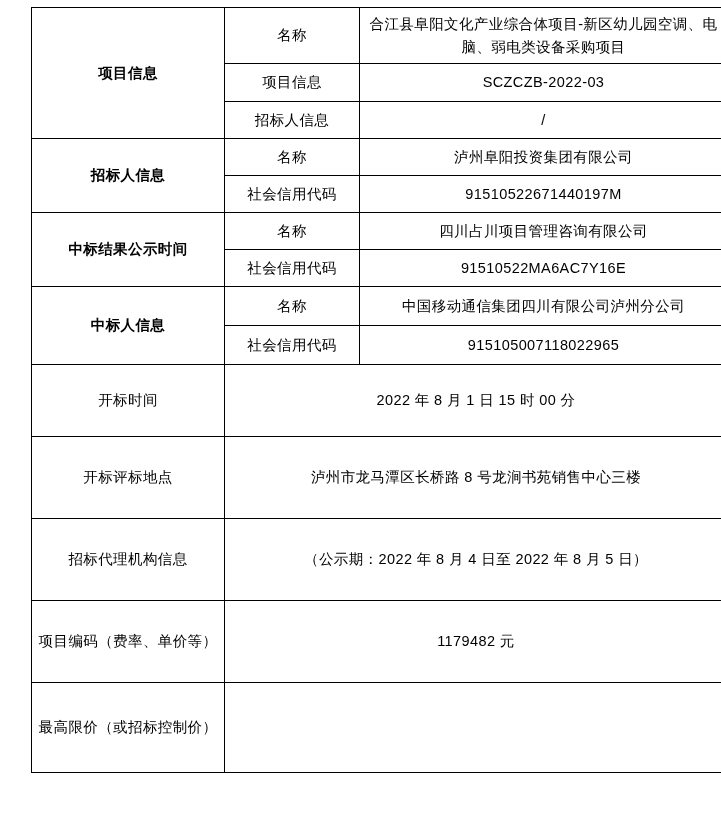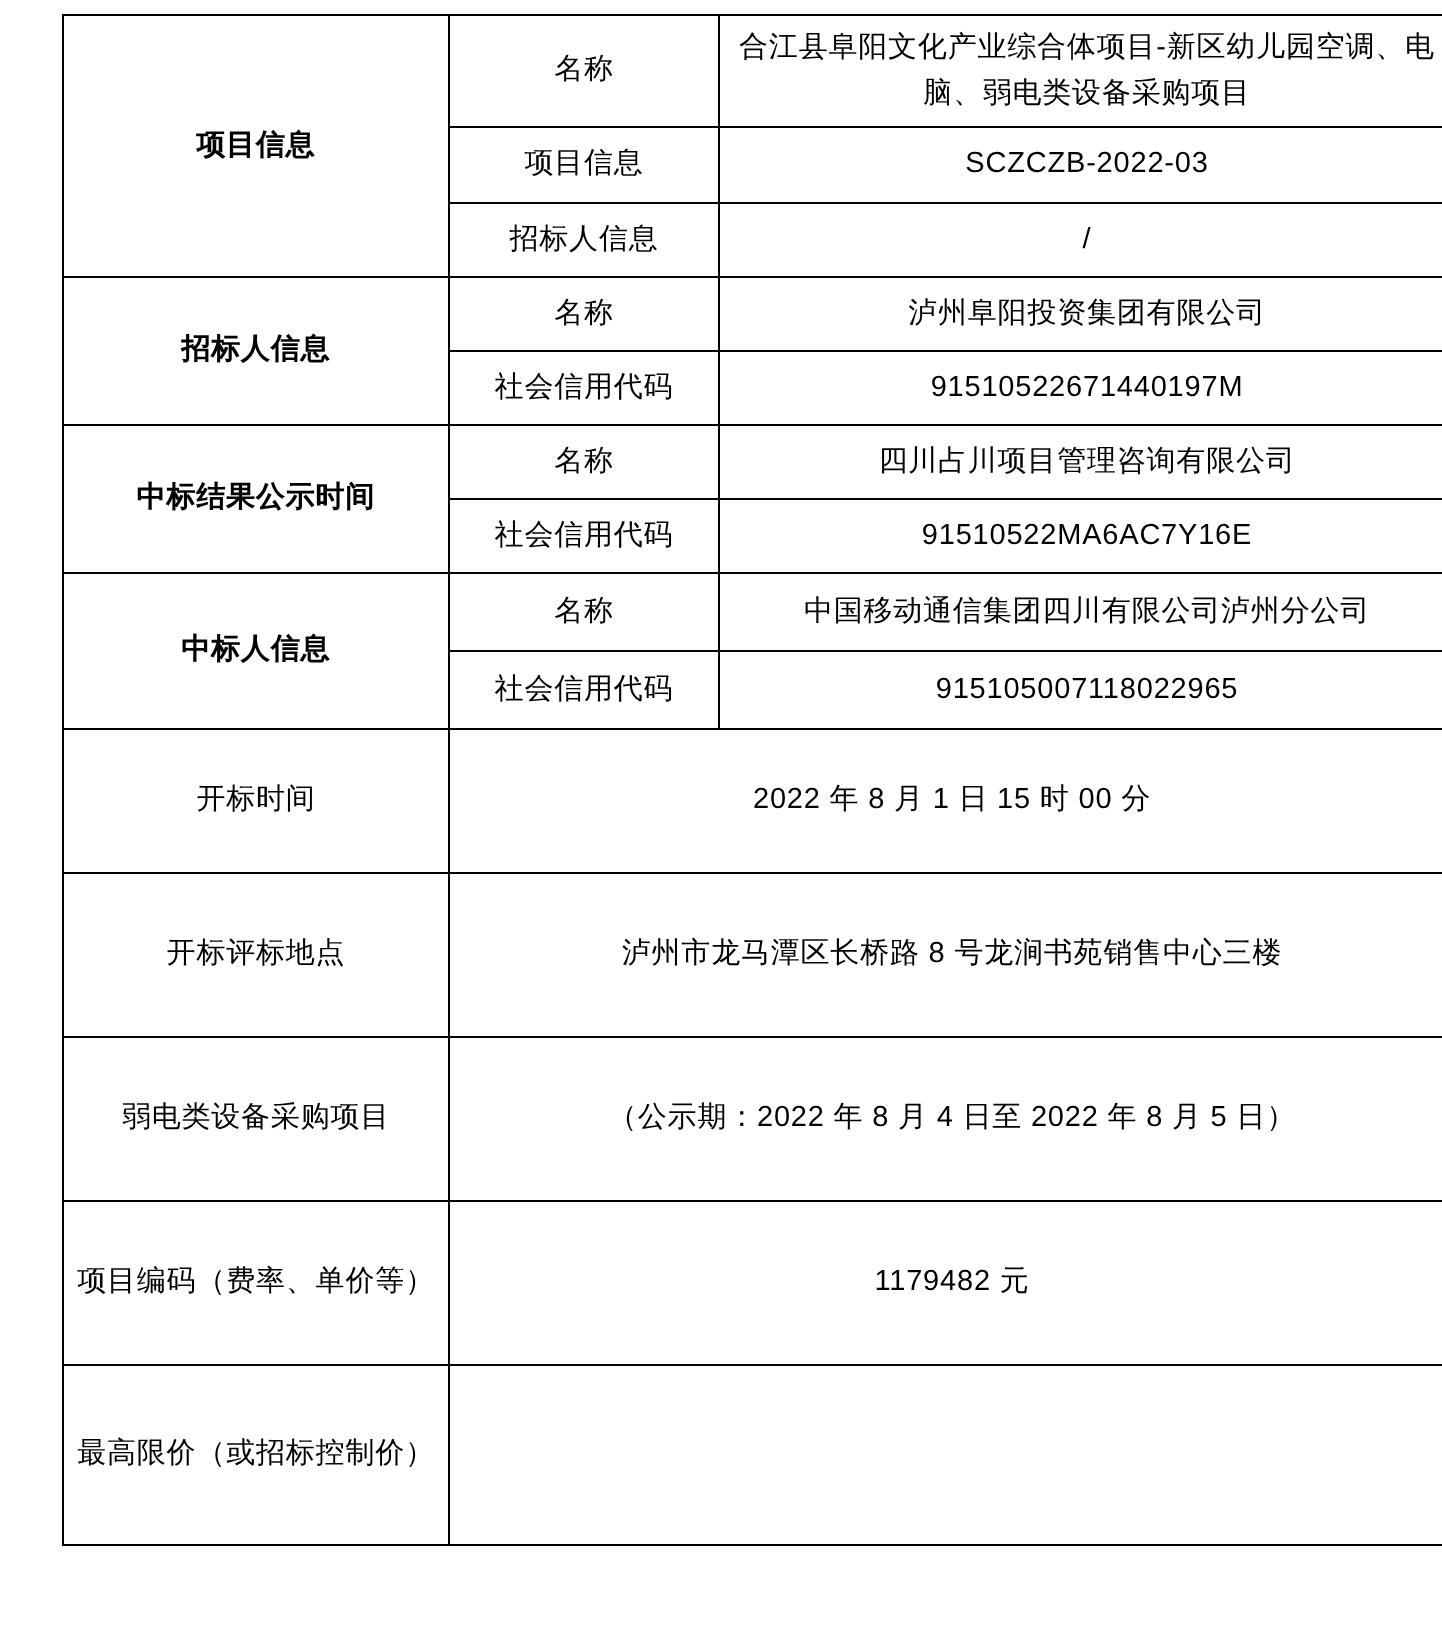--- a/index.html
+++ b/index.html
@@ -122,21 +122,21 @@
 
       <tr class="r-open-time">
         <td class="wide-label">开标时间</td>
         <td colspan="2">2022 年 8 月 1 日 15 时 00 分</td>
       </tr>
       <tr class="r-open-place">
         <td class="wide-label">开标评标地点</td>
         <td colspan="2">泸州市龙马潭区长桥路 8 号龙涧书苑销售中心三楼</td>
       </tr>
       <tr class="r-publicity">
-        <td class="wide-label">弱电类设备采购项目</td>
+        <td class="wide-label">招标代理机构信息</td>
         <td colspan="2">（公示期：2022 年 8 月 4 日至 2022 年 8 月 5 日）</td>
       </tr>
       <tr class="r-amount">
         <td class="wide-label">项目编码（费率、单价等）</td>
         <td colspan="2">1179482 元</td>
       </tr>
       <tr class="r-maxprice">
         <td class="wide-label">最高限价（或招标控制价）</td>
         <td colspan="2"></td>
       </tr>

